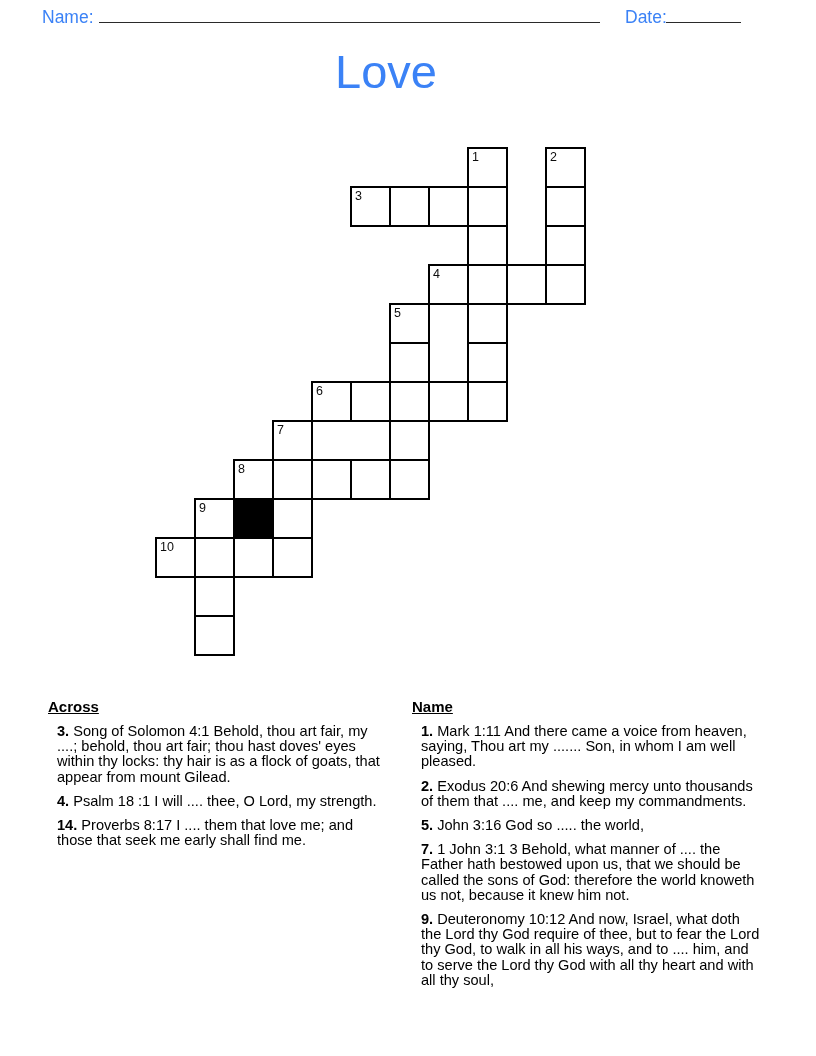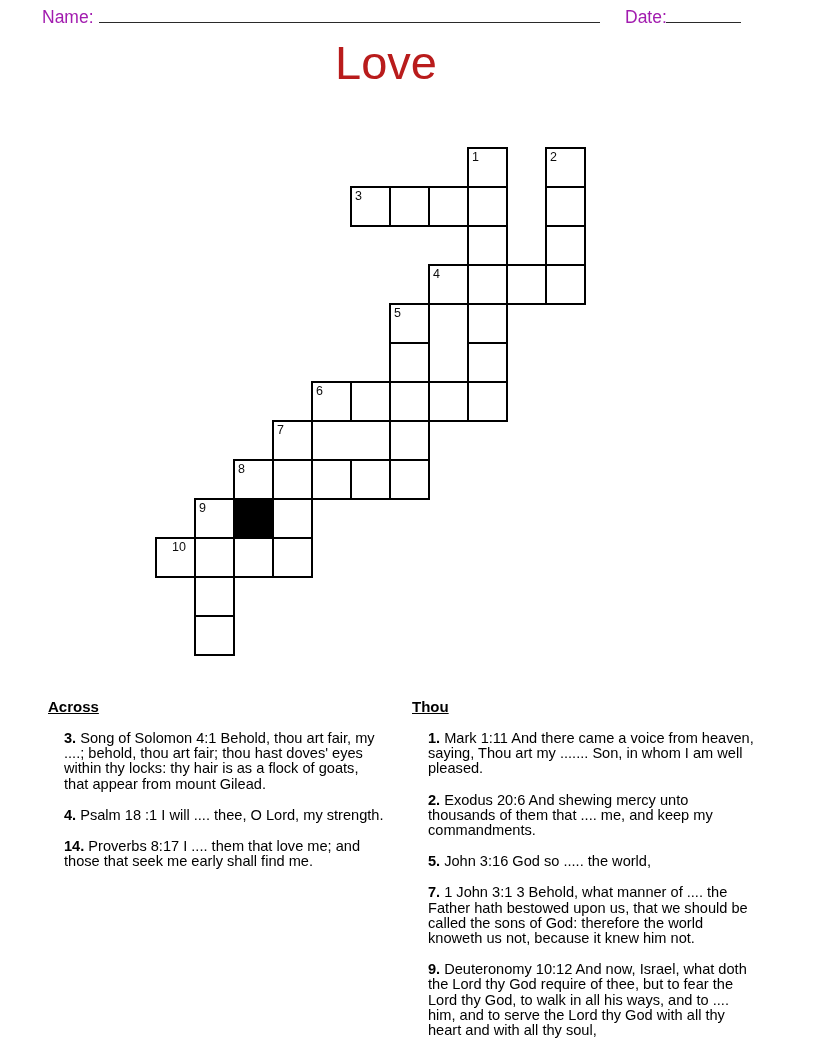--- a/index.html
+++ b/index.html
@@ -7,29 +7,29 @@
     width: 816px; height: 1056px;
     position: relative;
     background: #ffffff;
     overflow: hidden;
     font-family: "Liberation Sans", sans-serif;
     color: #000;
   }
   .abs { position: absolute; }
 
   
-  .hdr-label { font-size: 17.5px; color: #a21caf; }
+  .hdr-label { font-size: 17.5px; color: #3b82f6; }
   .fill-line { border-bottom: 1.6px solid #2a2a2a; height: 17px; }
 
   
   #title {
-    left: 0; top: 39px; width: 772px;
+    left: 0; top: 48px; width: 772px;
     text-align: center;
     font-size: 47px; line-height: 1;
-    color: #b91c1c;
+    color: #3b82f6;
   }
 
   
   #grid { position: absolute; width: 431px; height: 509px; }
   .cell {
     position: absolute;
     width: 41px; height: 41px;
     box-sizing: border-box;
     border: 2px solid #000;
     background: #fff;
@@ -47,21 +47,21 @@
 
   
   .clues-col { position: absolute; top: 698px; }
   #across-col { left: 48px;  width: 352px; }
   #down-col   { left: 412px; width: 360px; }
   .clue-head {
     font-size: 15px; font-weight: bold;
     text-decoration: underline;
     margin: 0 0 5px 0;
   }
-  .clue { margin: 16px; font-size: 14.6px; line-height: 15.2px; }
+  .clue { margin: 9px; font-size: 14.6px; line-height: 15.2px; }
   .clue .cnum { font-weight: bold; margin-right: 4px; }
 </style>
 </head>
 <body>
 
 <span class="abs hdr-label" style="left:42px; top:7px;">Name:</span>
 <div class="abs fill-line" style="left:99px; top:5px; width:501px;"></div>
 <span class="abs hdr-label" style="left:625px; top:7px;">Date:</span>
 <div class="abs fill-line" style="left:666px; top:5px; width:75px;"></div>
 
@@ -108,30 +108,30 @@
     <div class="cell" style="left: 78px; top: 390px;"></div>
     <span class="cellnum" style="left: 317px; top: 3.5px;">1</span>
     <span class="cellnum" style="left: 395px; top: 3.5px;">2</span>
     <span class="cellnum" style="left: 200px; top: 42.5px;">3</span>
     <span class="cellnum" style="left: 278px; top: 120.5px;">4</span>
     <span class="cellnum" style="left: 239px; top: 159.5px;">5</span>
     <span class="cellnum" style="left: 161px; top: 237.5px;">6</span>
     <span class="cellnum" style="left: 122px; top: 276.5px;">7</span>
     <span class="cellnum" style="left: 83px; top: 315.5px;">8</span>
     <span class="cellnum" style="left: 44px; top: 354.5px;">9</span>
-    <span class="cellnum" style="left: 5px; top: 393.5px; margin-left: 12px;">10</span>
+    <span class="cellnum" style="left: 5px; top: 393.5px;">10</span>
   </div>
 
 <div class="clues-col" id="across-col">
   <h3 class="clue-head">Across</h3>
   <p class="clue"><span class="cnum">3.</span><span class="ctext">Song of Solomon 4:1 Behold, thou art fair, my ....; behold, thou art fair; thou hast doves' eyes within thy locks: thy hair is as a flock of goats, that appear from mount Gilead.</span></p>
   <p class="clue"><span class="cnum">4.</span><span class="ctext">Psalm 18 :1 I will .... thee, O Lord, my strength.</span></p>
   <p class="clue"><span class="cnum">14.</span><span class="ctext">Proverbs 8:17 I .... them that love me; and those that seek me early shall find me.</span></p>
 </div>
 
 <div class="clues-col" id="down-col">
-  <h3 class="clue-head">Thou</h3>
+  <h3 class="clue-head">Name</h3>
   <p class="clue"><span class="cnum">1.</span><span class="ctext">Mark 1:11 And there came a voice from heaven, saying, Thou art my ....... Son, in whom I am well pleased.</span></p>
   <p class="clue"><span class="cnum">2.</span><span class="ctext">Exodus 20:6 And shewing mercy unto thousands of them that .... me, and keep my commandments.</span></p>
   <p class="clue"><span class="cnum">5.</span><span class="ctext">John 3:16 God so ..... the world,</span></p>
   <p class="clue"><span class="cnum">7.</span><span class="ctext">1 John 3:1 3 Behold, what manner of .... the Father hath bestowed upon us, that we should be called the sons of God: therefore the world knoweth us not, because it knew him not.</span></p>
   <p class="clue"><span class="cnum">9.</span><span class="ctext">Deuteronomy 10:12 And now, Israel, what doth the Lord thy God require of thee, but to fear the Lord thy God, to walk in all his ways, and to .... him, and to serve the Lord thy God with all thy heart and with all thy soul,</span></p>
 </div>
 
 </body></html>

